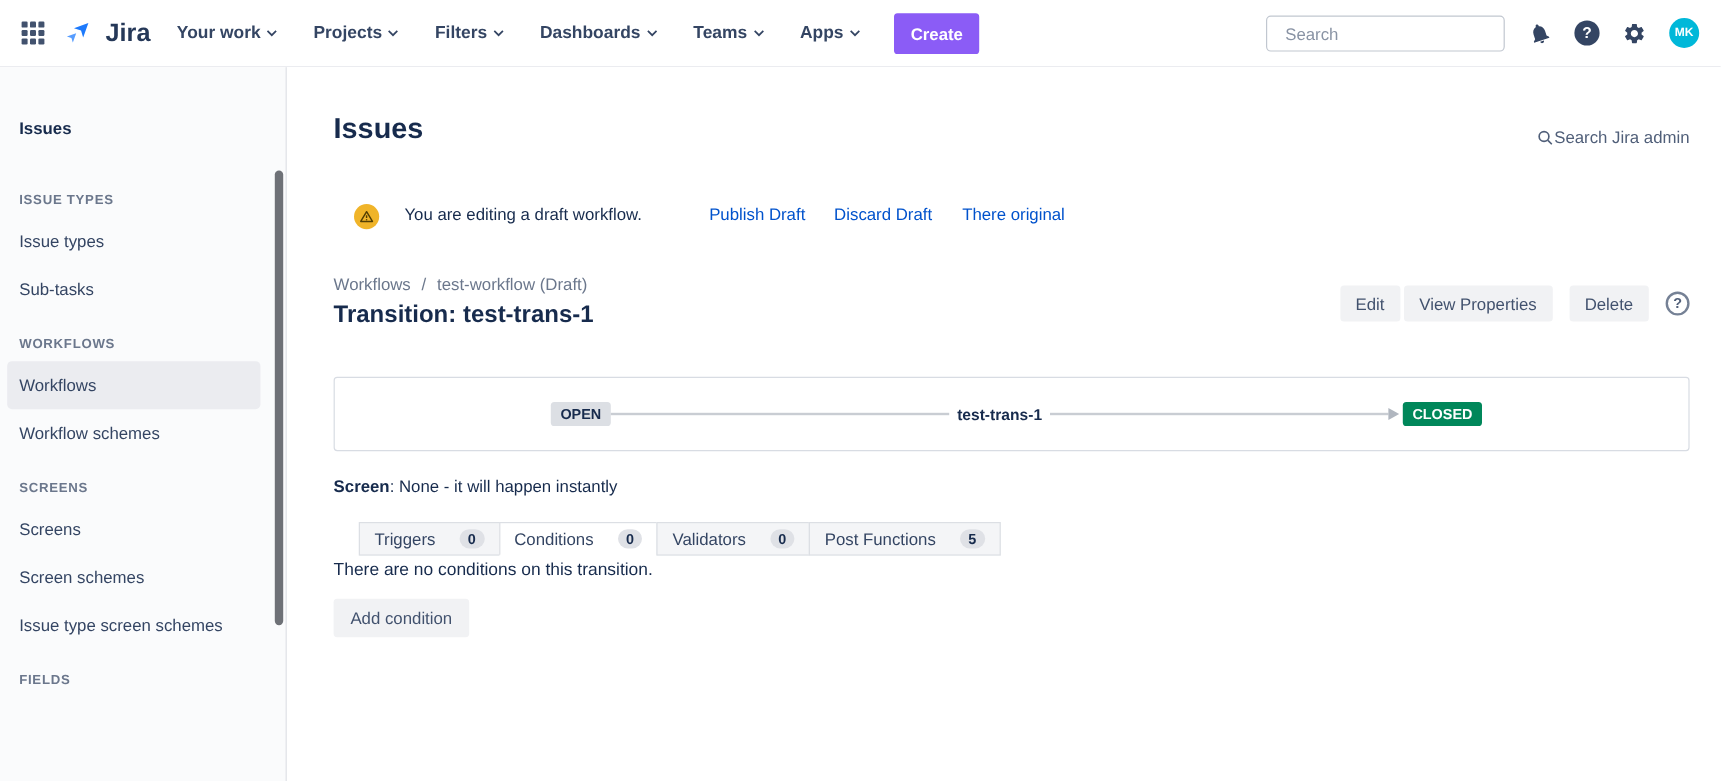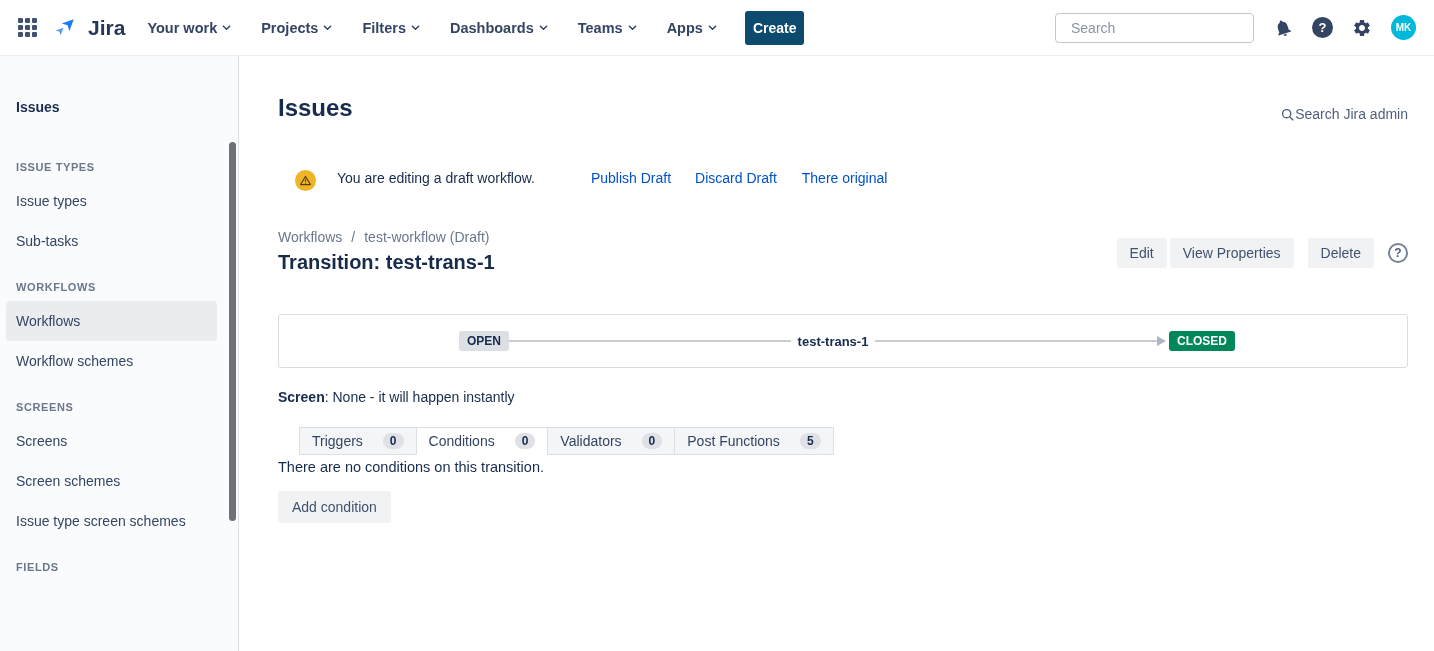--- a/index.html
+++ b/index.html
@@ -14,22 +14,22 @@
   .grid-icon { display:grid; grid-template-columns:repeat(3,5px); grid-gap:2px; cursor:pointer; margin-right:19px; }
   .grid-icon span { width:5px; height:5px; background:#42526E; border-radius:1px; }
   .logo { display:flex; align-items:center; margin-right:22px; cursor:pointer; }
   .logo-mark { position:relative; width:26px; height:26px; margin-right:6px; }
   .logo-mark .arrow-big { position:absolute; left:6px; top:-2px; font-size:17px; color:#1D7AFC; transform:rotate(-45deg); }
   .logo-mark .arrow-small { position:absolute; left:0px; top:9px; font-size:11px; color:#579DFF; transform:rotate(-45deg); }
   .logo-text { font-size:21px; font-weight:700; color:#253858; }
   .nav-items { display:flex; align-items:center; gap:30px; }
   .nav-item { display:flex; align-items:center; gap:5px; background:none; border:none;
     font-family:inherit; font-size:14.5px; font-weight:600; color:#344563; cursor:pointer; }
-  .create-btn { margin-left:28px; background:#0c4a6e; color:#fff; border:none; border-radius:3px;
-    font-family:inherit; font-size:14px; font-weight:600; padding:0 8px; height:34px; cursor:pointer; }
+  .create-btn { margin-left:28px; background:#8b5cf6; color:#fff; border:none; border-radius:3px;
+    font-family:inherit; font-size:14px; font-weight:600; padding:0 14px; height:34px; cursor:pointer; }
   .nav-right { display:flex; align-items:center; gap:19px; }
   .search-box { display:flex; align-items:center; width:199px; height:30px;
     border:1px solid #C1C7D0; border-radius:4px; padding:0 8px; background:#fff; }
   .search-box input { border:none; outline:none; flex:1; font-family:inherit; font-size:14px; color:#344563; margin-left:7px; background:transparent; }
   .search-box input::placeholder { color:#8993A4; }
   .icon-btn { background:none; border:none; cursor:pointer; display:flex; align-items:center; }
   .help-circle { width:21px; height:21px; border-radius:50%; background:#344563; color:#fff;
     font-size:13px; font-weight:700; display:flex; align-items:center; justify-content:center; }
   .avatar { width:25px; height:25px; border-radius:50%; background:#00B8D9; color:#fff;
     font-size:10px; font-weight:700; display:flex; align-items:center; justify-content:center; cursor:pointer; }
@@ -72,21 +72,21 @@
   .transition-title { font-size:20px; font-weight:600; color:#172B4D; }
   .actions { display:flex; align-items:center; margin-top:-13px; }
   .btn { background:#F1F2F4; border:none; border-radius:3px; color:#42526E;
     font-family:inherit; font-size:14px; padding:7px 13px; cursor:pointer; }
   .btn + .btn { margin-left:3px; }
   .btn.delete { margin-left:14px; }
   .help-q { width:20px; height:20px; border-radius:50%; border:2px solid #758195; color:#505F79;
     font-size:12px; font-weight:700; display:flex; align-items:center; justify-content:center;
     margin-left:14px; cursor:pointer; }
 
-  .diagram { margin-top:40px; height:54px; border:1px solid #D8DCE3; border-radius:3px;
+  .diagram { margin-top:40px; height:62px; border:1px solid #D8DCE3; border-radius:3px;
     display:flex; align-items:center; padding:0 172px 0 180px; }
   .status-lozenge { font-size:12px; font-weight:700; padding:3px 8px; border-radius:3px; white-space:nowrap; }
   .status-open { background:#DCDFE4; color:#172B4D; }
   .status-closed { background:#00875A; color:#fff; }
   .diag-line { flex:1; height:2px; background:#C9CDD3; }
   .diag-label { font-size:13px; font-weight:700; color:#172B4D; margin:0 7px; white-space:nowrap; }
   .diag-arrow { width:0; height:0; border-top:5px solid transparent; border-bottom:5px solid transparent;
     border-left:9px solid #B0B6BF; margin-right:3px; }
 
   .screen-info { margin-top:21px; font-size:14px; color:#172B4D; }

